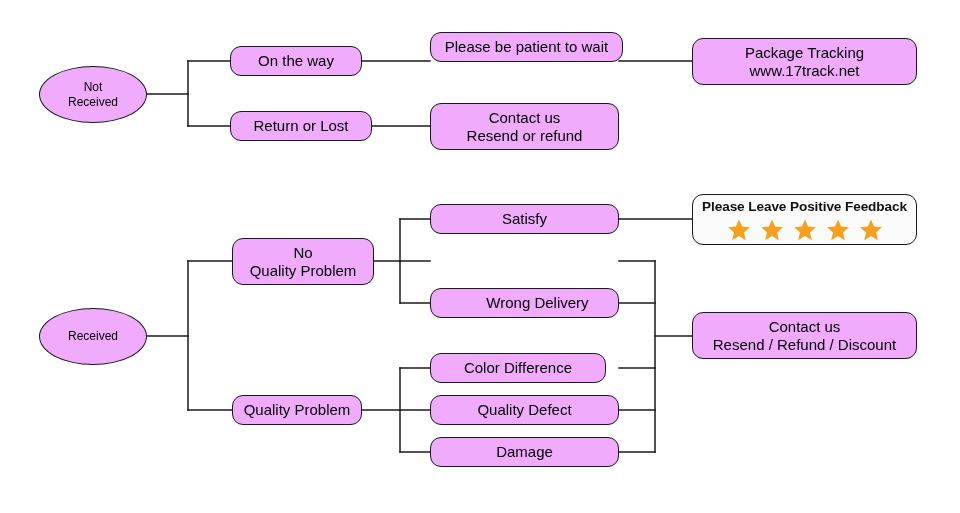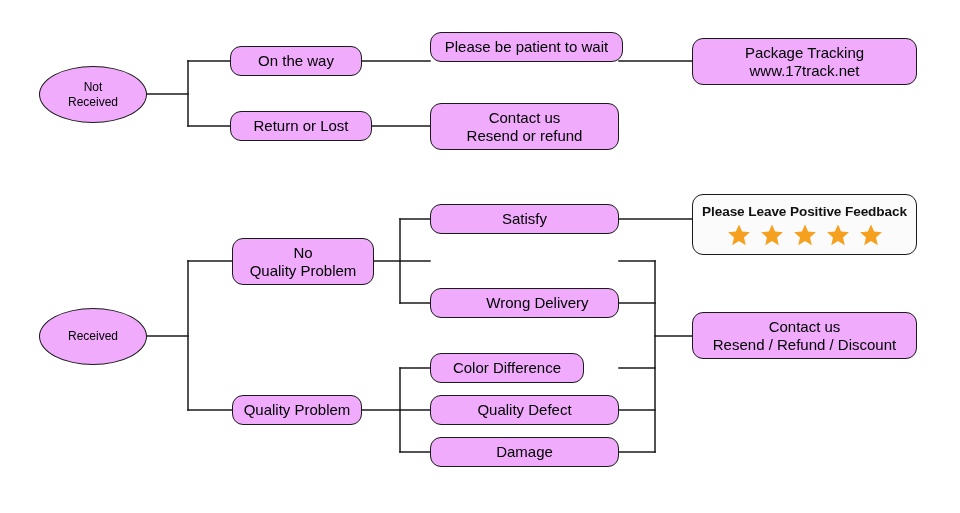--- a/index.html
+++ b/index.html
@@ -146,27 +146,27 @@
   <div class="node rbox" style="left:232px; top:238px; width:142px; height:47px;">No
 Quality Problem</div>
 
   <div class="node rbox" style="left:232px; top:395px; width:130px; height:30px;">Quality Problem</div>
 
   <div class="node rbox" style="left:430px; top:204px; width:189px; height:30px;">Satisfy</div>
 
 
   <div class="node rbox" style="left:430px; top:288px; width:189px; height:30px;padding-left:26px;">Wrong Delivery</div>
 
-  <div class="node rbox" style="left:430px; top:353px; width:154px; height:30px;">Color Difference</div>
+  <div class="node rbox" style="left:430px; top:353px; width:176px; height:30px;">Color Difference</div>
 
   <div class="node rbox" style="left:430px; top:395px; width:189px; height:30px;">Quality Defect</div>
 
   <div class="node rbox" style="left:430px; top:437px; width:189px; height:30px;">Damage</div>
 
-  <div class="node feedback-box" style="left:692px; top:194px; width:225px; height:61px;">
+  <div class="node feedback-box" style="left:692px; top:194px; width:225px; height:51px;">
     <span class="feedback-title">Please Leave Positive Feedback</span>
     <span class="stars" id="star-row"><svg class="star" viewBox="0 0 24 24">
           <polygon points="12,1.4 15.1,8.6 22.9,9.3 17,14.5 18.8,22.2 12,18.1 5.2,22.2 7,14.5 1.1,9.3 8.9,8.6" fill="#f5a01e"></polygon>
         </svg><svg class="star" viewBox="0 0 24 24">
           <polygon points="12,1.4 15.1,8.6 22.9,9.3 17,14.5 18.8,22.2 12,18.1 5.2,22.2 7,14.5 1.1,9.3 8.9,8.6" fill="#f5a01e"></polygon>
         </svg><svg class="star" viewBox="0 0 24 24">
           <polygon points="12,1.4 15.1,8.6 22.9,9.3 17,14.5 18.8,22.2 12,18.1 5.2,22.2 7,14.5 1.1,9.3 8.9,8.6" fill="#f5a01e"></polygon>
         </svg><svg class="star" viewBox="0 0 24 24">
           <polygon points="12,1.4 15.1,8.6 22.9,9.3 17,14.5 18.8,22.2 12,18.1 5.2,22.2 7,14.5 1.1,9.3 8.9,8.6" fill="#f5a01e"></polygon>
         </svg><svg class="star" viewBox="0 0 24 24">

